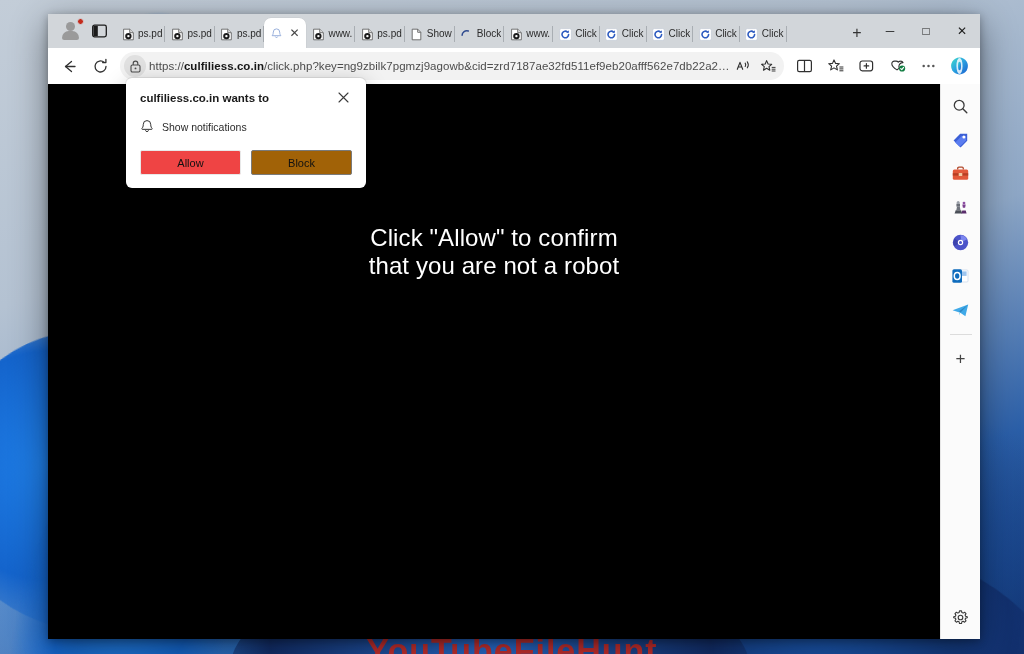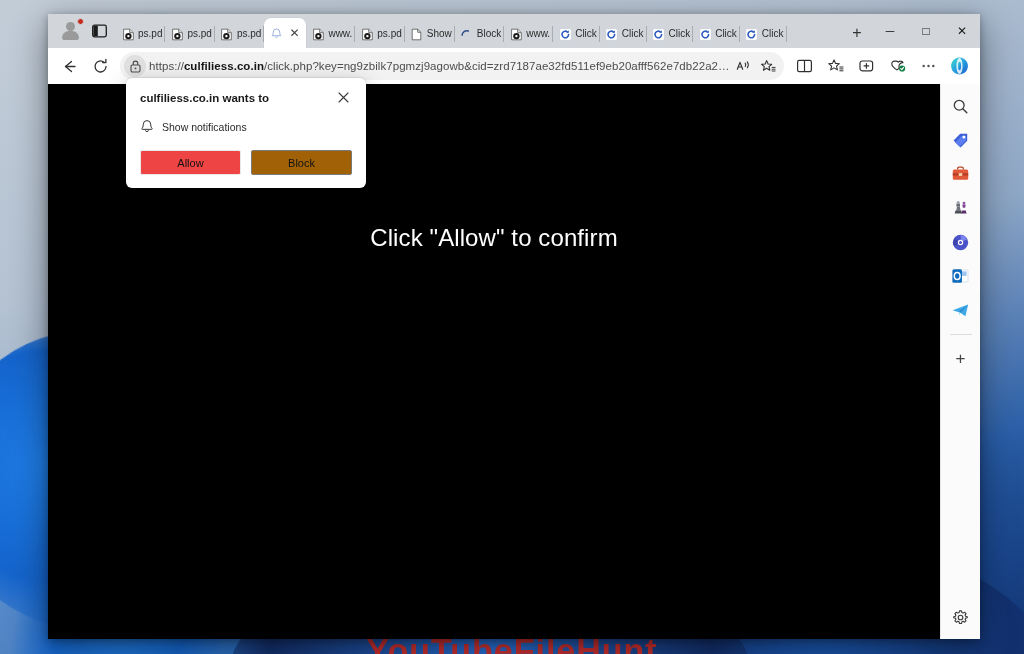--- a/index.html
+++ b/index.html
@@ -661,20 +661,21 @@
         <ellipse cx="10.5" cy="10" rx="1.5" ry="4.2" fill="url(#cpg)"></ellipse>
       </svg>
     </div>
   </div>
 
   <div id="bodyrow">
 
     <div id="content">
       <div id="page-message">
         <div>Click "Allow" to confirm</div>
+        <div>that you are not a robot</div>
       </div>
     </div>
 
     <div id="sidebar">
       <div class="side-btn">
         <svg width="17" height="17" viewBox="0 0 17 17">
           <circle cx="7.2" cy="7.2" r="4.9" fill="none" stroke="#3a3a3a" stroke-width="1.3"></circle>
           <path d="M10.8 10.8 L14.8 14.8" stroke="#3a3a3a" stroke-width="1.4" stroke-linecap="round"></path>
         </svg>
       </div>

